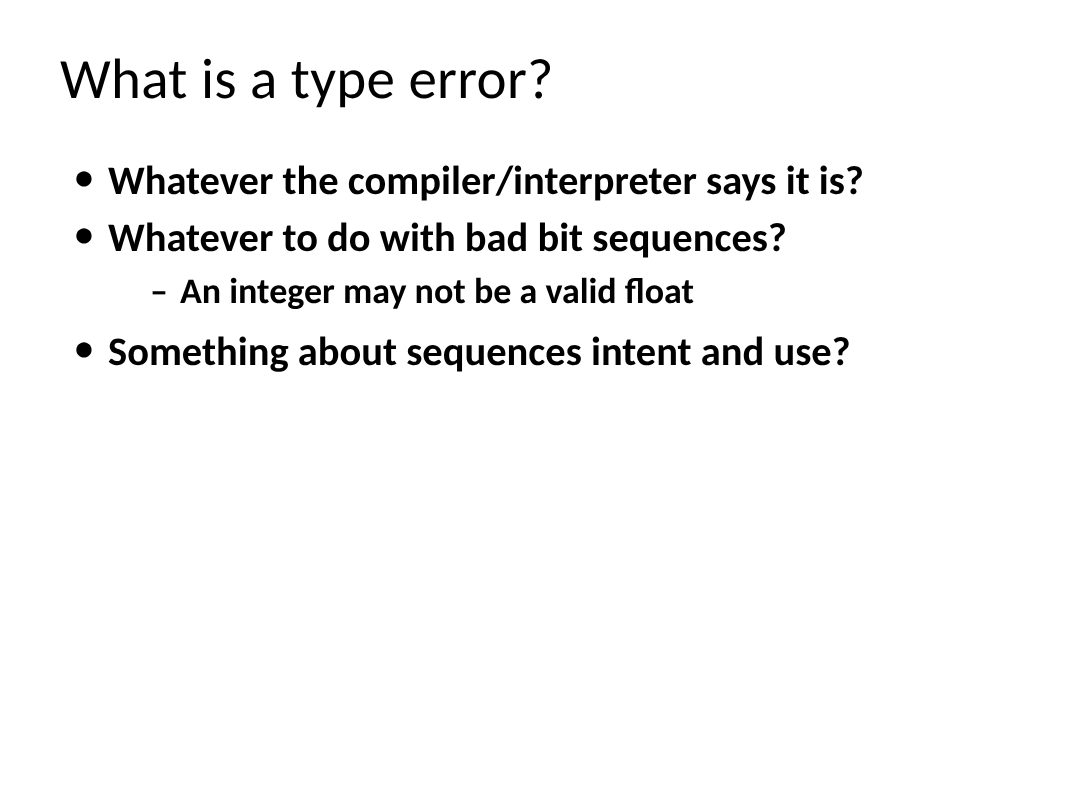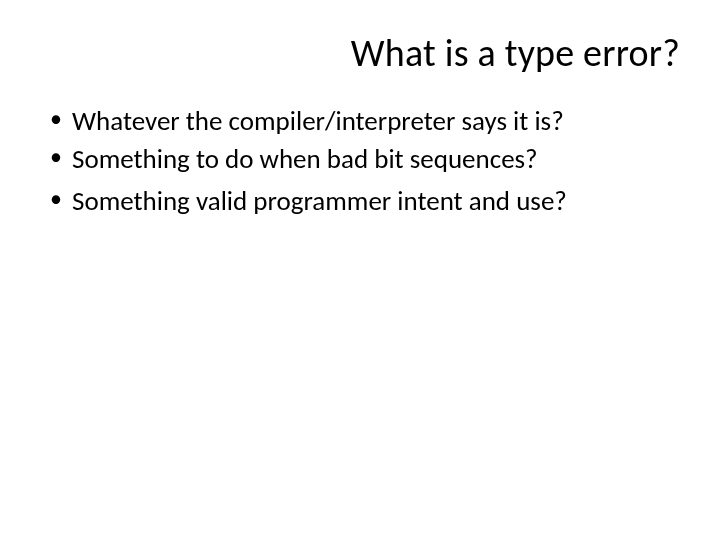--- a/index.html
+++ b/index.html
@@ -11,30 +11,31 @@
     font-family: Calibri, "Segoe UI", Arial, sans-serif;
     color: #000;
   }
   .slide {
     width: 720px;
     height: 540px;
     box-sizing: border-box;
     padding: 20px 40px 30px 40px;
   }
   .title {
-    text-align: right;
+    text-align: left;
     font-size: 38px;
     font-weight: 400;
     margin: 10px 0 28px 0;
     letter-spacing: 0.2px;
   }
   ul.level1 {
     list-style: none;
     padding-left: 10px;
     margin: 0;
+    font-weight: bold;
   }
   ul.level1 > li {
     font-size: 27px;
     line-height: 1.25;
     margin-bottom: 4px;
     padding-left: 22px;
     position: relative;
   }
   ul.level1 > li::before {
     content: "•";
@@ -84,21 +85,24 @@
 <body>
 
 <div class="slide">
   <div class="title">What is a type error?</div>
 
   <ul class="level1">
     <li>
       <span>Whatever the compiler/interpreter says it is?</span>
     </li>
     <li>
-      <span>Something to do when bad bit sequences?</span>
+      <span>Whatever to do with bad bit sequences?</span>
       <ul class="level2">
+        <li>
+          <span>An integer may not be a valid float</span>
+        </li>
       </ul>
     </li>
     <li>
-      <span>Something valid programmer intent and use?</span>
+      <span>Something about sequences intent and use?</span>
     </li>
   </ul>
 </div>
 
 </body></html>

